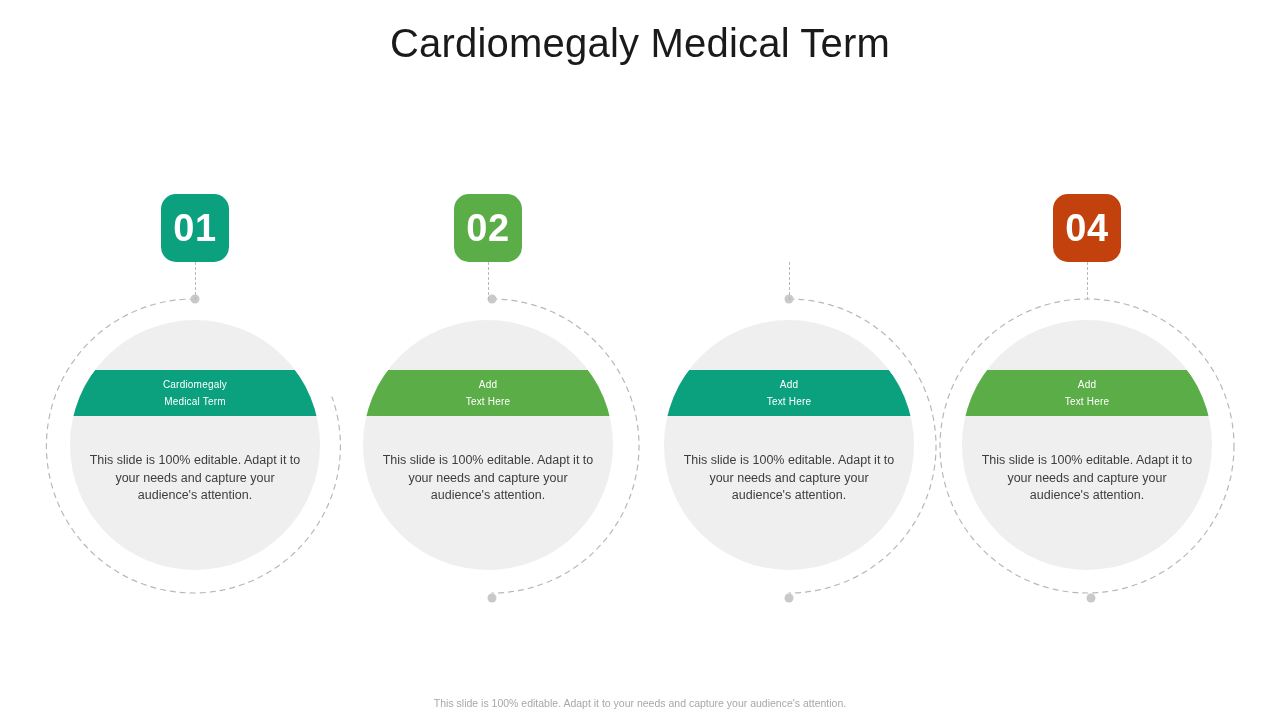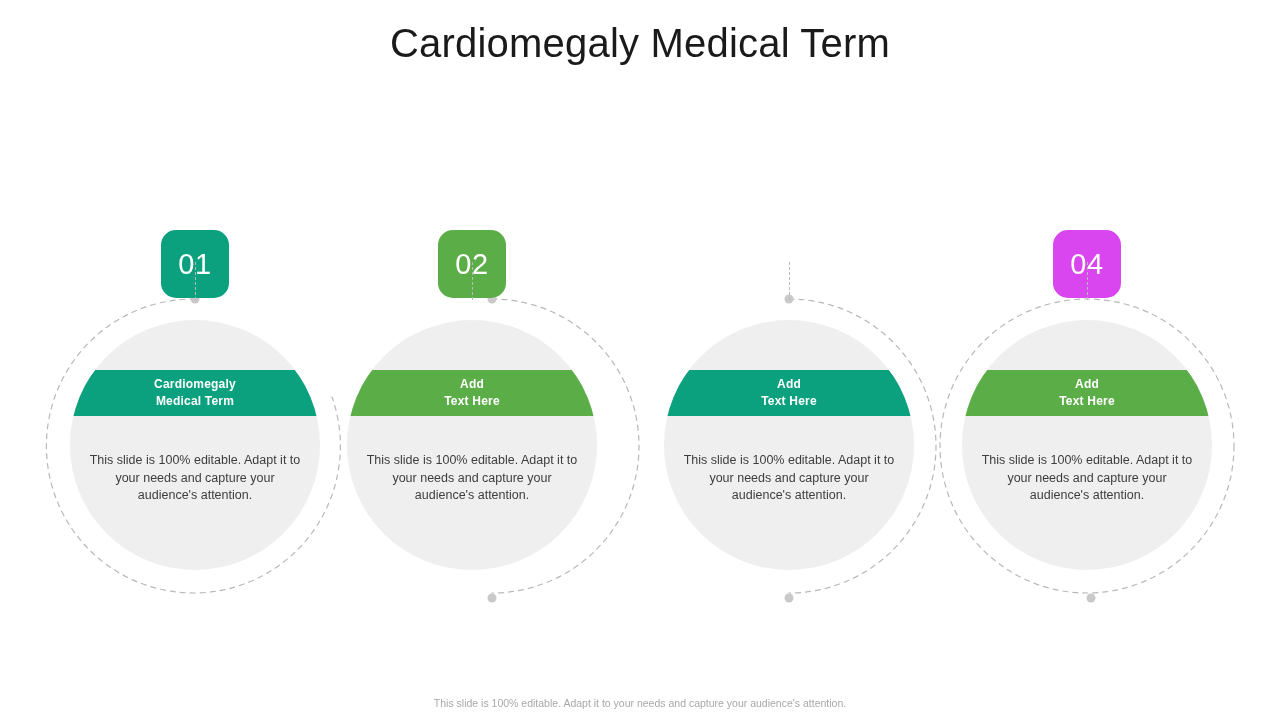--- a/index.html
+++ b/index.html
@@ -46,41 +46,40 @@
     pointer-events: none;
   }
 
   .step {
     position: absolute;
     top: 0;
     width: 300px;
     height: 640px;
   }
   .step-0 { left: 45px; }
-  .step-1 { left: 322px; }
+  .step-1 { left: 338px; }
   .step-2 { left: 639px; }
   .step-3 { left: 937px; }
 
   
   .badge {
     position: absolute;
     top: 194px;
     left: 116px;
     width: 68px;
     height: 68px;
     border-radius: 15px;
     display: flex;
     align-items: center;
     justify-content: center;
     color: #ffffff;
-    font-size: 29px;
-    font-weight: normal;
+    font-size: 38px;
+    font-weight: bold;
     letter-spacing: 0.5px;
     box-sizing: border-box;
-    margin-top: 36px;
   }
 
   
   .connector {
     position: absolute;
     left: 149.5px;
     top: 262px;
     width: 0;
     height: 38px;
     border-left: 1px dashed #b8b8b8;
@@ -106,22 +105,22 @@
     width: 270px;
     height: 46px;
     clip-path: polygon(13% 0%, 87% 0%, 100% 100%, 0% 100%);
     display: flex;
     align-items: center;
     justify-content: center;
     text-align: center;
   }
   .banner-text {
     color: #ffffff;
-    font-size: 12px;
-    font-weight: bold;
+    font-size: 10px;
+    font-weight: normal;
     line-height: 17px;
     letter-spacing: 0.2px;
     white-space: pre-line;
   }
 
   
   .circle-body {
     position: absolute;
     top: 132px;
     left: 18px;
@@ -202,21 +201,21 @@
     <div class="circle">
       <div class="banner" style="background: rgb(11, 160, 126);">
         <span class="banner-text">Add
 Text Here</span>
       </div>
       <div class="circle-body">This slide is 100% editable. Adapt it to your needs and capture your audience's attention.</div>
     </div>
   </div>
 
   <div class="step step-3">
-    <div class="badge" style="background: #d946ef;">
+    <div class="badge" style="background: #c2410c;">
       <span>04</span>
     </div>
     <div class="connector"></div>
     <div class="circle">
       <div class="banner" style="background: rgb(91, 173, 71);">
         <span class="banner-text">Add
 Text Here</span>
       </div>
       <div class="circle-body">This slide is 100% editable. Adapt it to your needs and capture your audience's attention.</div>
     </div>

